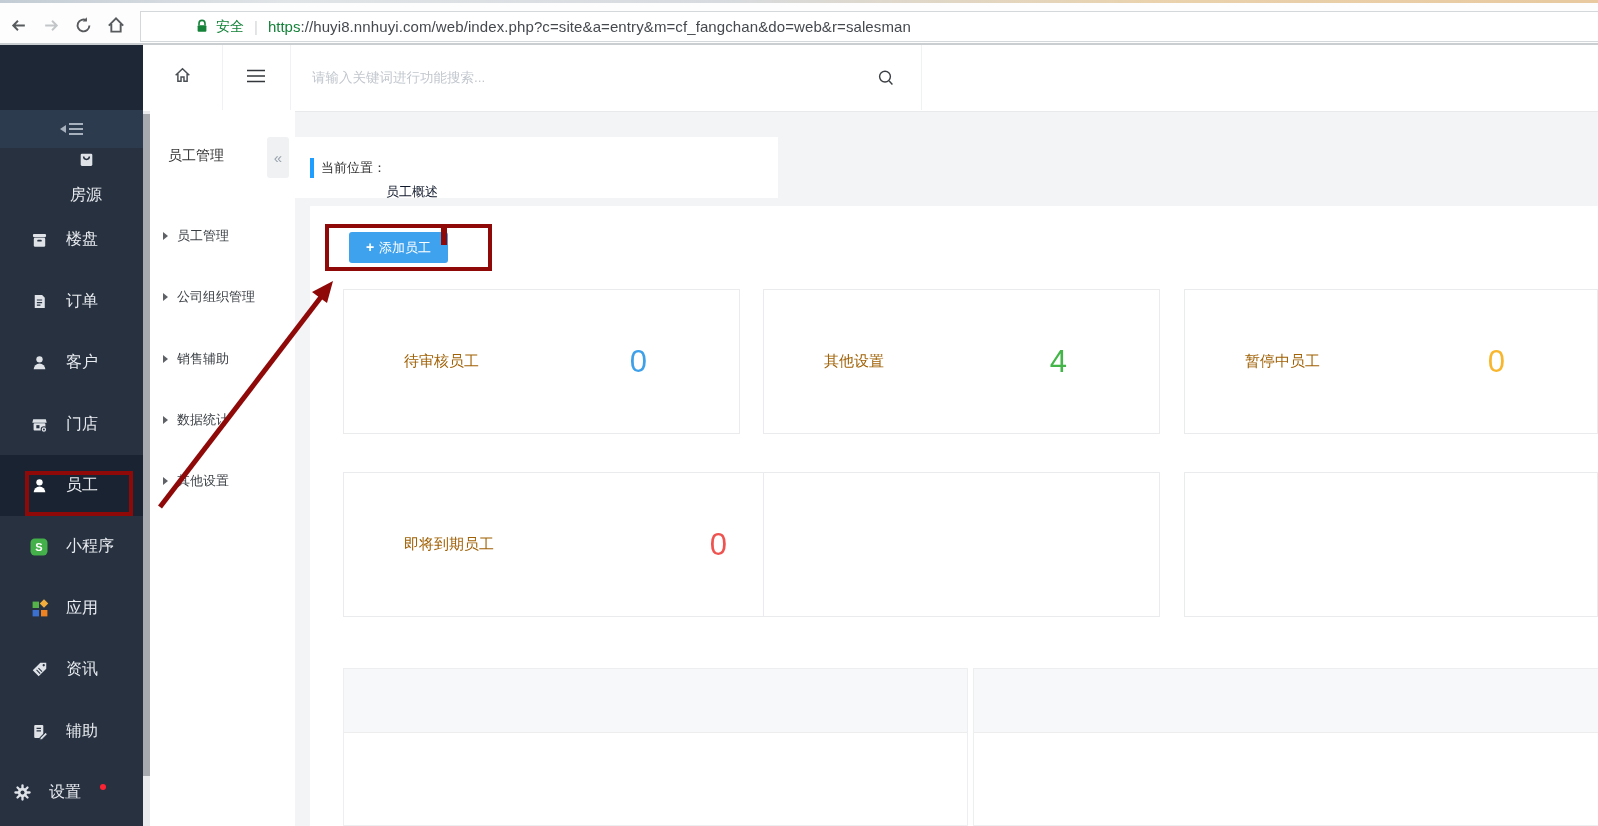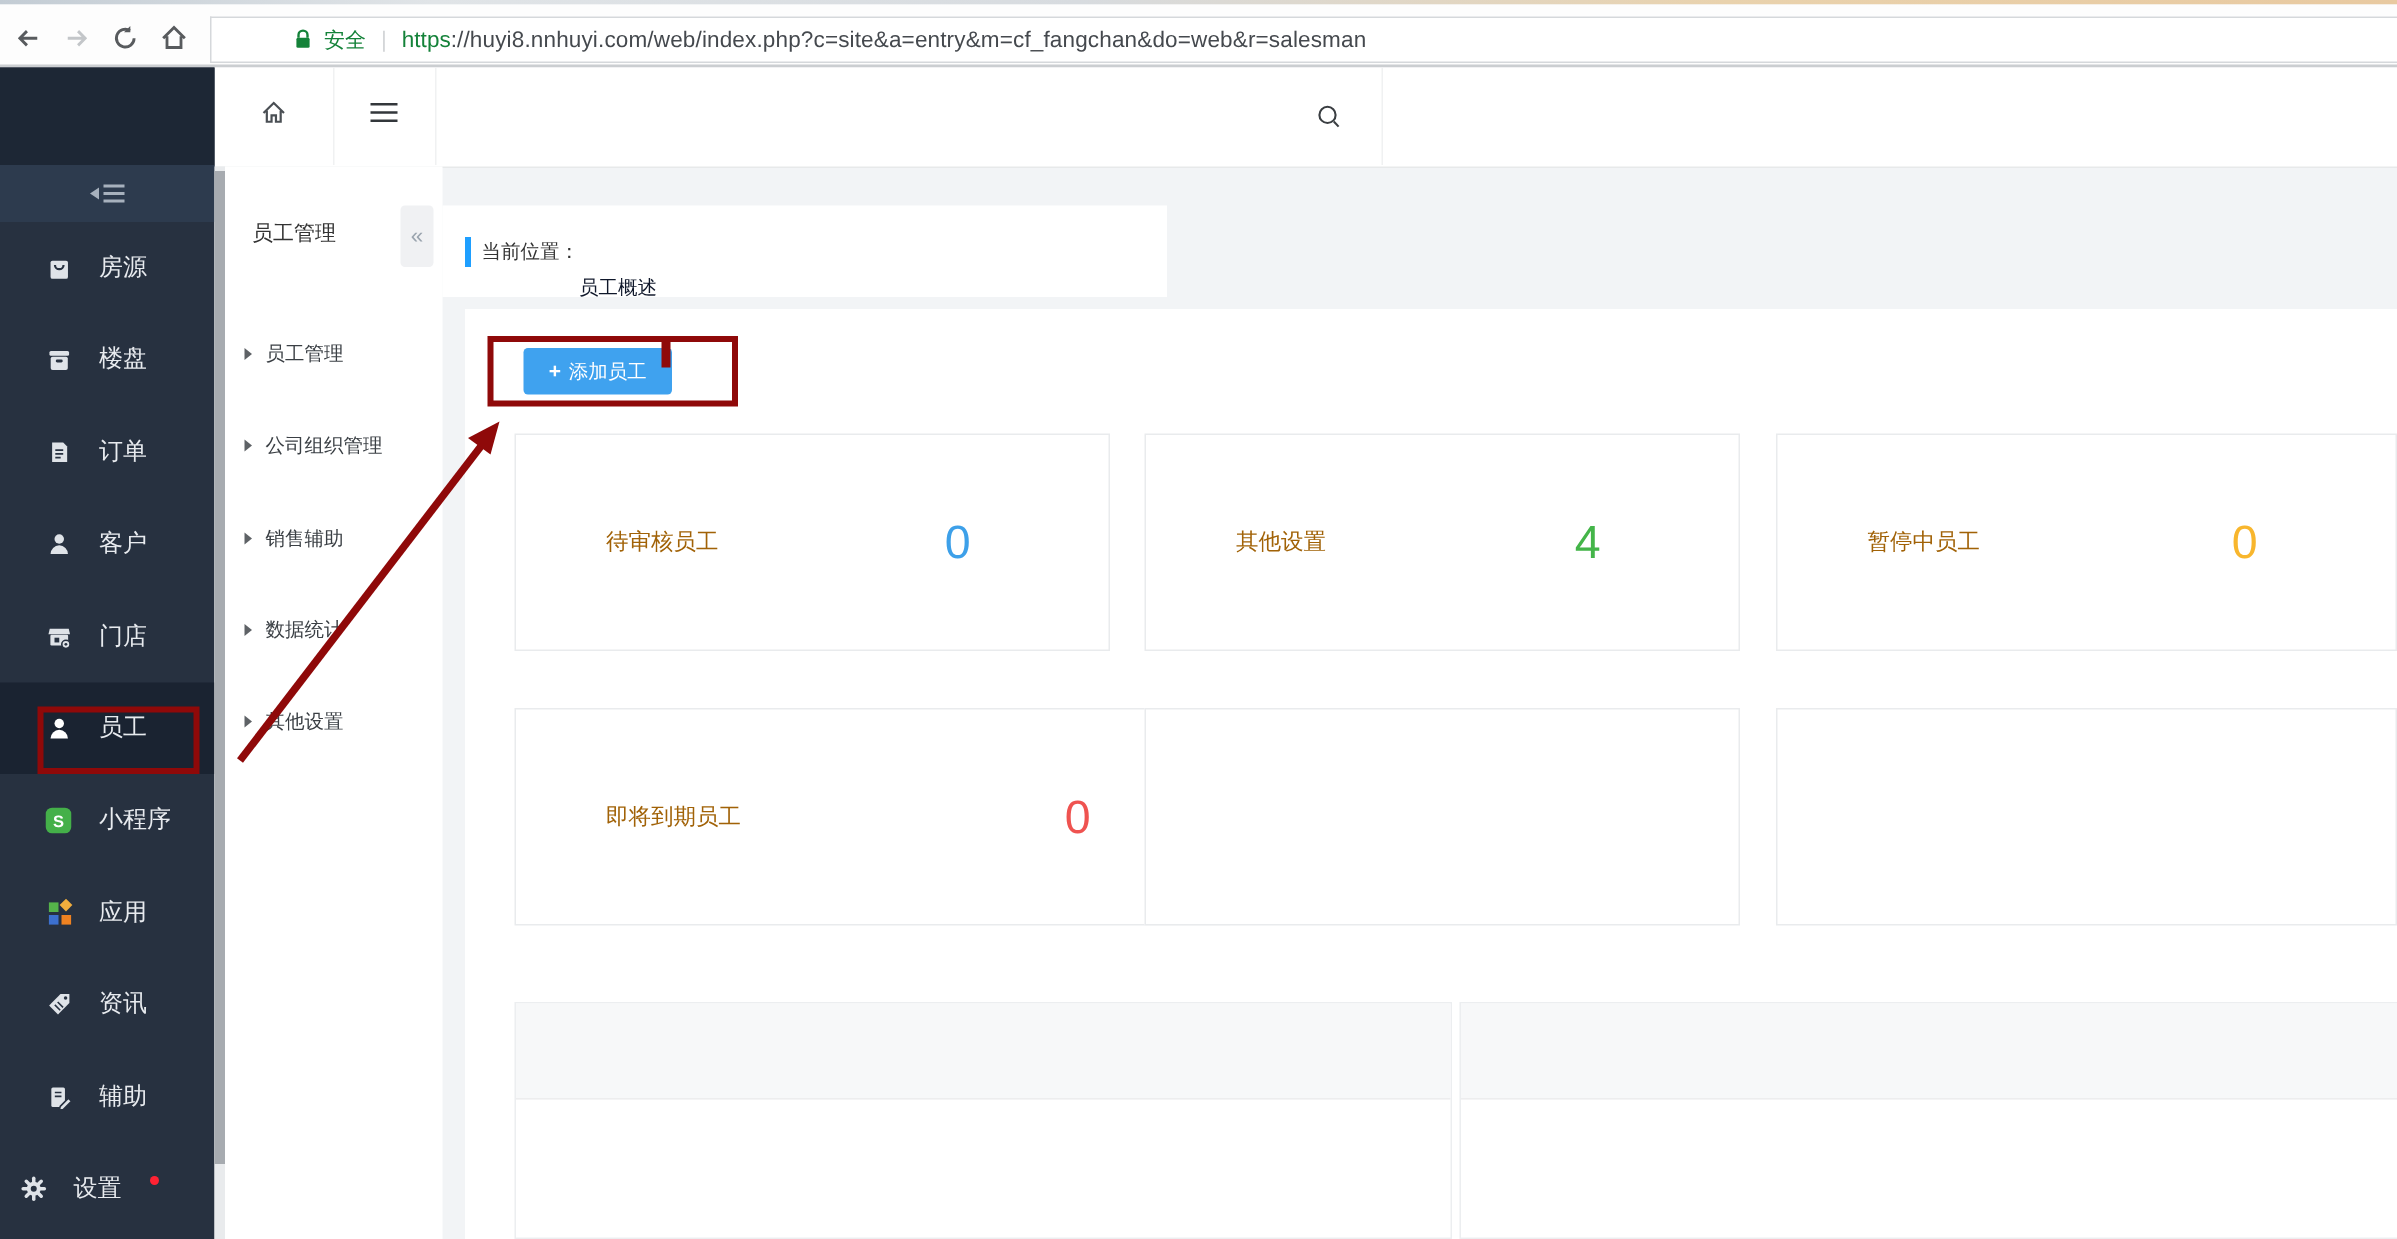--- a/index.html
+++ b/index.html
@@ -124,41 +124,42 @@
       </span>
     </div>
     <div class="abs tb-cell" style="left:79px;width:68px">
       <span>
         <svg width="22" height="16" viewBox="0 0 22 16">
             <path d="M2 2.5h18M2 8h18M2 13.5h18" stroke="#33373b" stroke-width="1.7"></path>
           </svg>
       </span>
     </div>
     <div class="abs searchwrap">
+      <input class="searchinput" placeholder="请输入关键词进行功能搜索..." style="">
       <span class="searchicon">
         <svg width="18" height="18" viewBox="0 0 18 18">
             <circle cx="8" cy="7.6" r="5.4" stroke="#3a3e42" stroke-width="1.4" fill="none"></circle>
             <path d="m12.2 12 3.2 3.4" stroke="#3a3e42" stroke-width="1.4"></path>
           </svg>
       </span>
     </div>
   </div>
 
   <div class="abs dsidebar">
     <div class="abs dtop"></div>
     <div class="abs dcollapse">
       <span class="coll-tri"></span>
       <span class="coll-lines">
           <i></i>
           <i></i>
           <i></i>
         </span>
     </div>
     <div id="dnav">
-        <div class="abs dnav-item" style="top: 103px;">
+        <div class="abs dnav-item" style="top: 103px; flex-direction: column;">
           <span class="dnav-icon">
             <svg width="19" height="19" viewBox="0 0 18 18">
               <rect x="3.5" y="4.5" width="11" height="11.5" rx="1.2" fill="#dfe3e8"></rect>
               <path d="M6.3 7.2a2.7 2.7 0 0 0 5.4 0" stroke="#273140" stroke-width="1.4" fill="none"></path>
             </svg>
           </span>
           <span>房源</span>
         </div>
         <div class="abs dnav-item" style="top: 164.4px;">
           <span class="dnav-icon">

